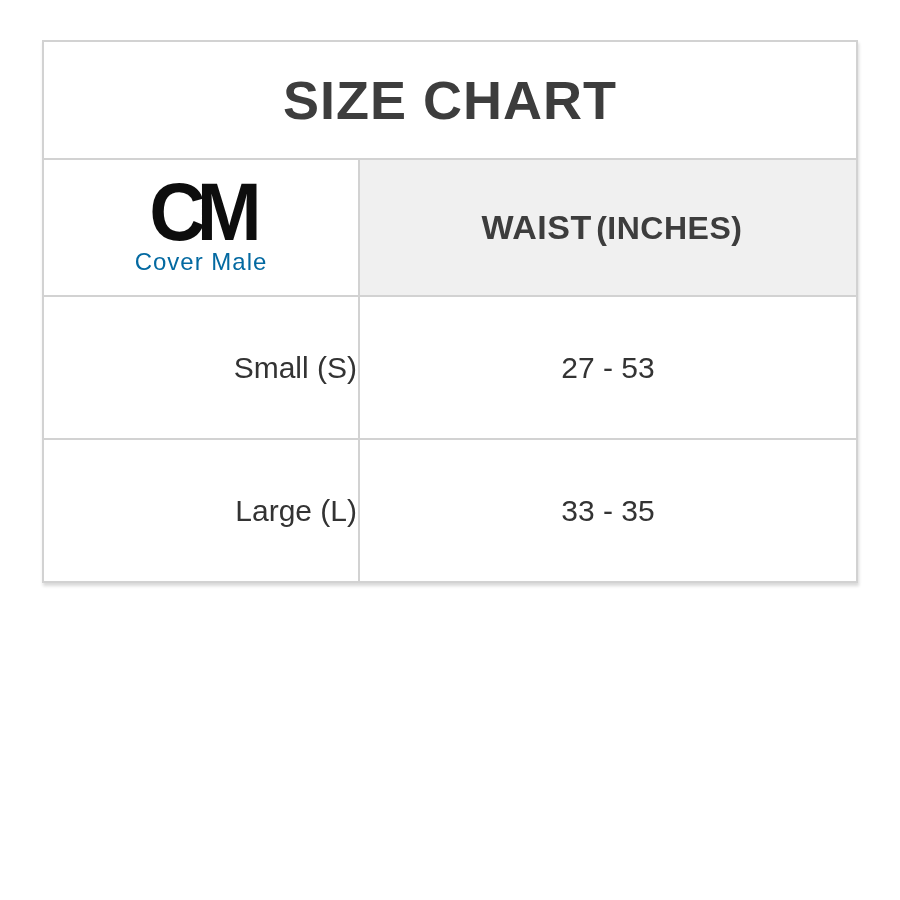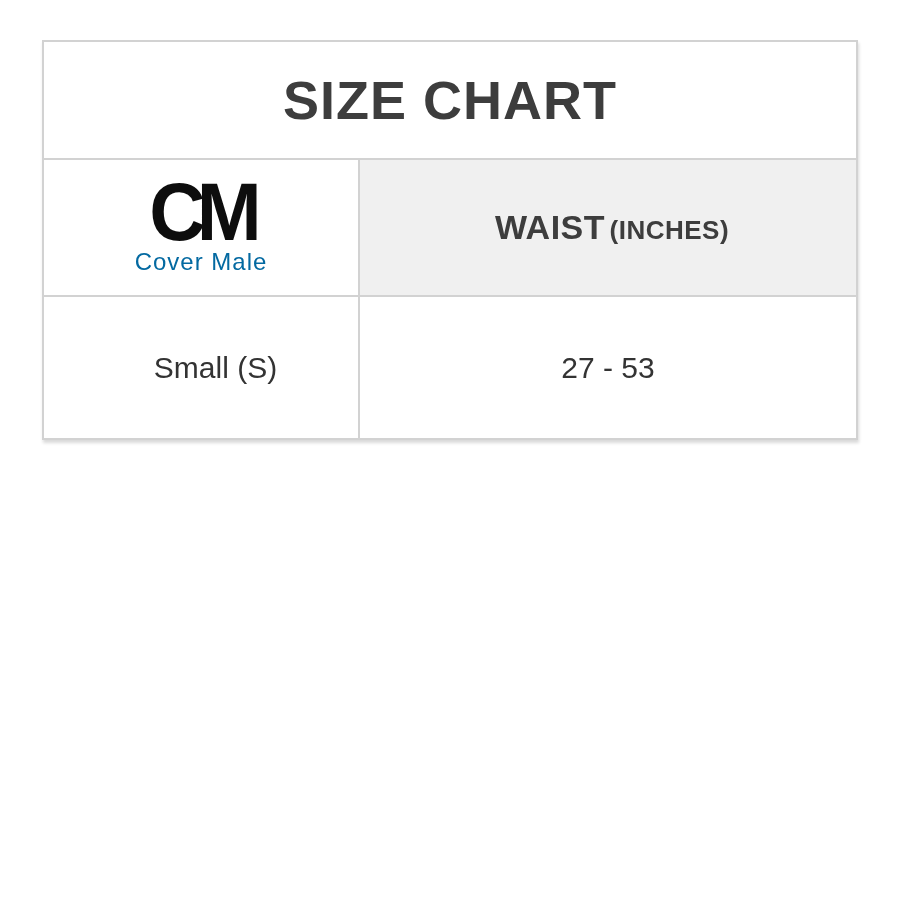--- a/index.html
+++ b/index.html
@@ -46,21 +46,21 @@
     text-align: center;
     color: #3d3d3d;
   }
   .waist-main {
     font-size: 34px;
     font-weight: bold;
     letter-spacing: 0.5px;
     margin-left: 8px;
   }
   .waist-unit {
-    font-size: 26px;
+    font-size: 32px;
     font-weight: bold;
     letter-spacing: 0.5px;
   }
   .logo-cm {
     font-size: 78px;
     font-weight: bold;
     letter-spacing: -9px;
     line-height: 0.85;
     color: #0d0d0d;
     transform: scaleY(1.05);
@@ -72,21 +72,21 @@
     letter-spacing: 1px;
     margin-top: 2px;
   }
   tr.data-row td {
     height: 139px;
     vertical-align: middle;
     font-size: 30px;
     color: #333333;
   }
   td.size-cell {
-    text-align: center;
+    text-align: right;
     padding-left: 30px;
   }
   td.waist-value-cell {
     text-align: center;
   }
 </style>
 </head>
 <body>
 
 <div class="chart-wrap">
@@ -104,15 +104,19 @@
         </td>
         <td class="waist-header-cell">
           <span class="waist-main">WAIST</span>
           <span class="waist-unit">(INCHES)</span>
         </td>
       </tr>
       <tr class="data-row">
         <td class="size-cell">Small (S)</td>
         <td class="waist-value-cell">27 - 53</td>
       </tr>
+      <tr class="data-row">
+        <td class="size-cell">Large (L)</td>
+        <td class="waist-value-cell">33 - 35</td>
+      </tr>
     </tbody>
   </table>
 </div>
 
 </body></html>

